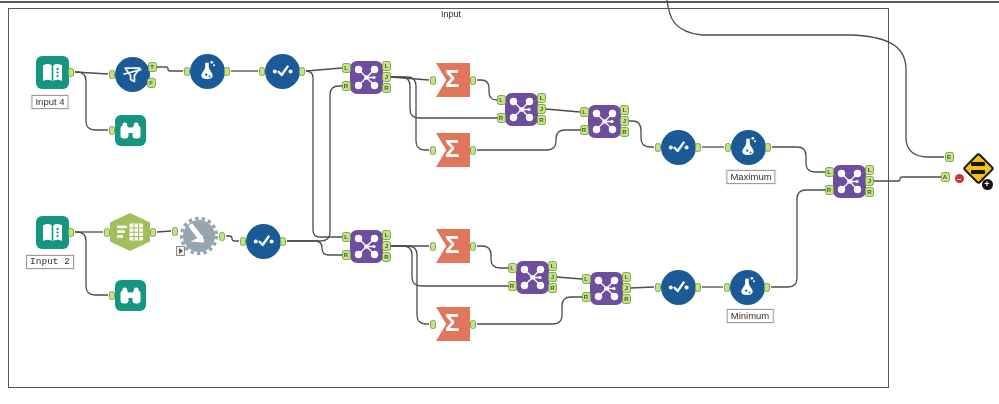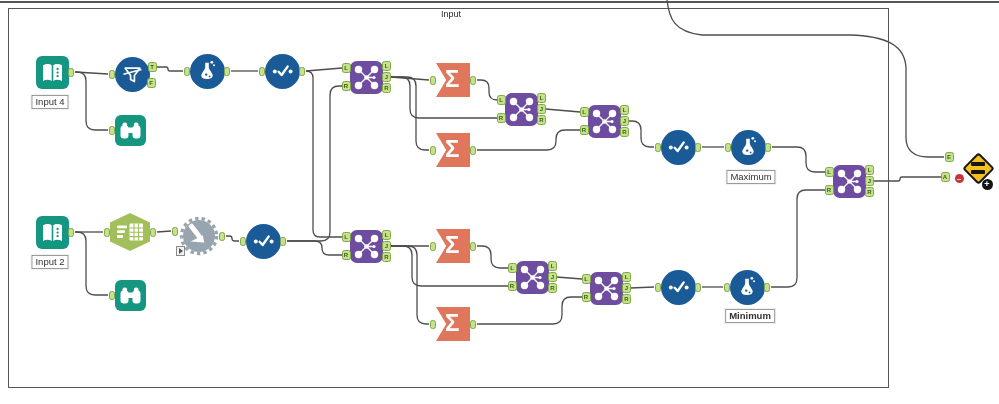--- a/index.html
+++ b/index.html
@@ -210,21 +210,21 @@
         <span class="anchor lettered" style="left: -14.5px; top: 27px; background: rgb(197, 224, 142); border: 1px solid rgb(127, 168, 68); color: rgb(58, 100, 15);">A</span>
       </div>
       <div class="node" style="left: 35.5px; top: 215.5px; width: 33px; height: 33px;"><svg viewBox="0 0 33 33" width="33" height="33">
           <rect width="33" height="33" rx="6" fill="#149680"></rect>
           <path d="M7 9.2 C10.5 7.4 13.6 7.5 15.7 9.3 L15.7 25 C13.6 23.4 10.5 23.3 7 24.9 Z" fill="#fff"></path>
           <path d="M26 9.2 C22.5 7.4 19.4 7.5 17.3 9.3 L17.3 25 C19.4 23.4 22.5 23.3 26 24.9 Z" fill="#fff"></path>
           <circle cx="21.6" cy="13" r="1.15" fill="#149680"></circle>
           <circle cx="21.6" cy="16.6" r="1.15" fill="#149680"></circle>
           <circle cx="21.6" cy="20.2" r="1.15" fill="#149680"></circle>
         </svg><span class="anchor plain" style="left: 32.5px; top: 12px; background: rgb(197, 224, 142); border: 1px solid rgb(127, 168, 68); color: rgb(58, 100, 15);"></span></div>
-      <div class="note" style="left: 50px; top: 262px;">Input 2</div>
+      <div class="note" style="left: 50px; top: 262px; font-family: Liberation Mono, monospace;">Input 2</div>
       <div class="node" style="left: 114.5px; top: 279.5px; width: 31px; height: 31px;"><svg viewBox="0 0 31 31" width="31" height="31">
           <rect width="31" height="31" rx="6" fill="#149680"></rect>
           <g fill="#fff">
             <rect x="5.5" y="10.5" width="8" height="13" rx="3.2"></rect>
             <rect x="17.5" y="10.5" width="8" height="13" rx="3.2"></rect>
             <rect x="13" y="12.5" width="5" height="5.5"></rect>
             <rect x="7.5" y="7.5" width="4.6" height="5" rx="2"></rect>
             <rect x="18.9" y="7.5" width="4.6" height="5" rx="2"></rect>
           </g>
           <rect x="14" y="19.5" width="3" height="4.5" fill="#149680"></rect>
@@ -322,15 +322,15 @@
           <path d="M13.6 17.8 L16.6 21 L22.6 12.6" fill="none" stroke="#fff" stroke-width="2.4" stroke-linecap="round" stroke-linejoin="round"></path>
         </svg><span class="anchor plain" style="left: -5.5px; top: 13px; background: rgb(197, 224, 142); border: 1px solid rgb(127, 168, 68); color: rgb(58, 100, 15);"></span><span class="anchor plain" style="left: 34.5px; top: 13px; background: rgb(197, 224, 142); border: 1px solid rgb(127, 168, 68); color: rgb(58, 100, 15);"></span></div>
       <div class="node" style="left: 729.5px; top: 269.5px; width: 35px; height: 35px;"><svg viewBox="0 0 35 35" width="35" height="35">
           <circle cx="17.5" cy="17.5" r="17.5" fill="#1A5B97"></circle>
           <path d="M15.2 8.8 h3.6 v4.2 c0 2.9 3.9 5.9 3.9 8.5 c0 2.4 -2.5 3.6 -5.7 3.6 c-3.2 0 -5.7 -1.2 -5.7 -3.6 c0 -2.6 3.9 -5.6 3.9 -8.5 Z" fill="#fff"></path>
           <circle cx="21.8" cy="8.3" r="1.4" fill="#fff"></circle>
           <circle cx="24" cy="11.2" r="1" fill="#fff"></circle>
           <circle cx="16.2" cy="20.6" r="1.2" fill="#1A5B97"></circle>
           <circle cx="19.6" cy="22.4" r="0.9" fill="#1A5B97"></circle>
         </svg><span class="anchor plain" style="left: -5.5px; top: 13px; background: rgb(197, 224, 142); border: 1px solid rgb(127, 168, 68); color: rgb(58, 100, 15);"></span><span class="anchor plain" style="left: 34.5px; top: 13px; background: rgb(197, 224, 142); border: 1px solid rgb(127, 168, 68); color: rgb(58, 100, 15);"></span></div>
-      <div class="note" style="left: 750px; top: 316px; font-weight: bold;">Minimum</div>
+      <div class="note" style="left: 750px; top: 316px;">Minimum</div>
     </div>
 </div>
 
 </body></html>

